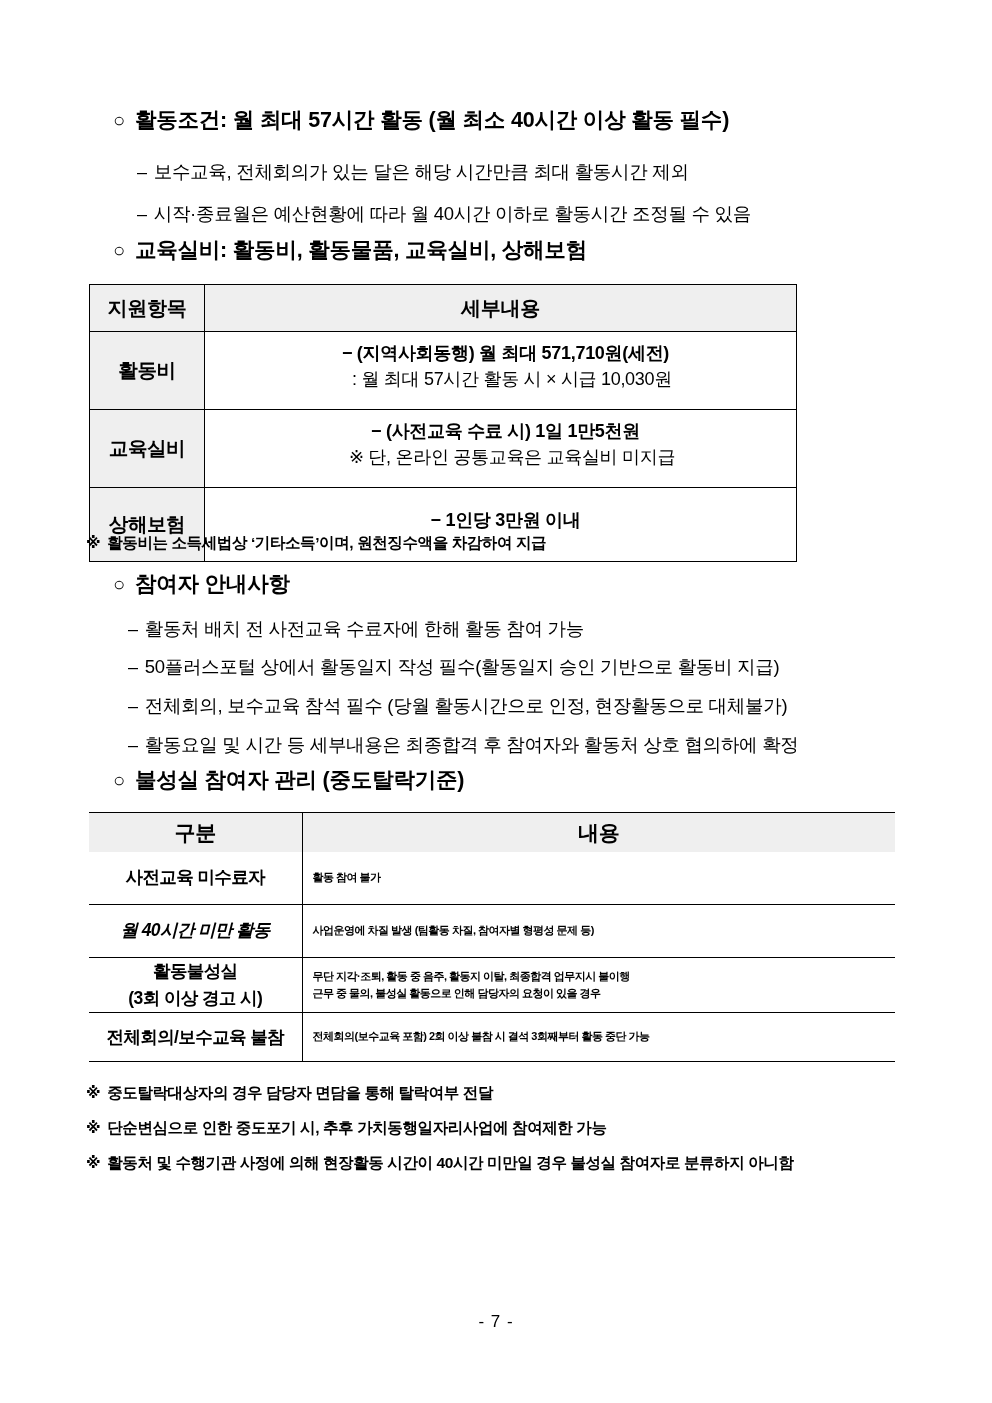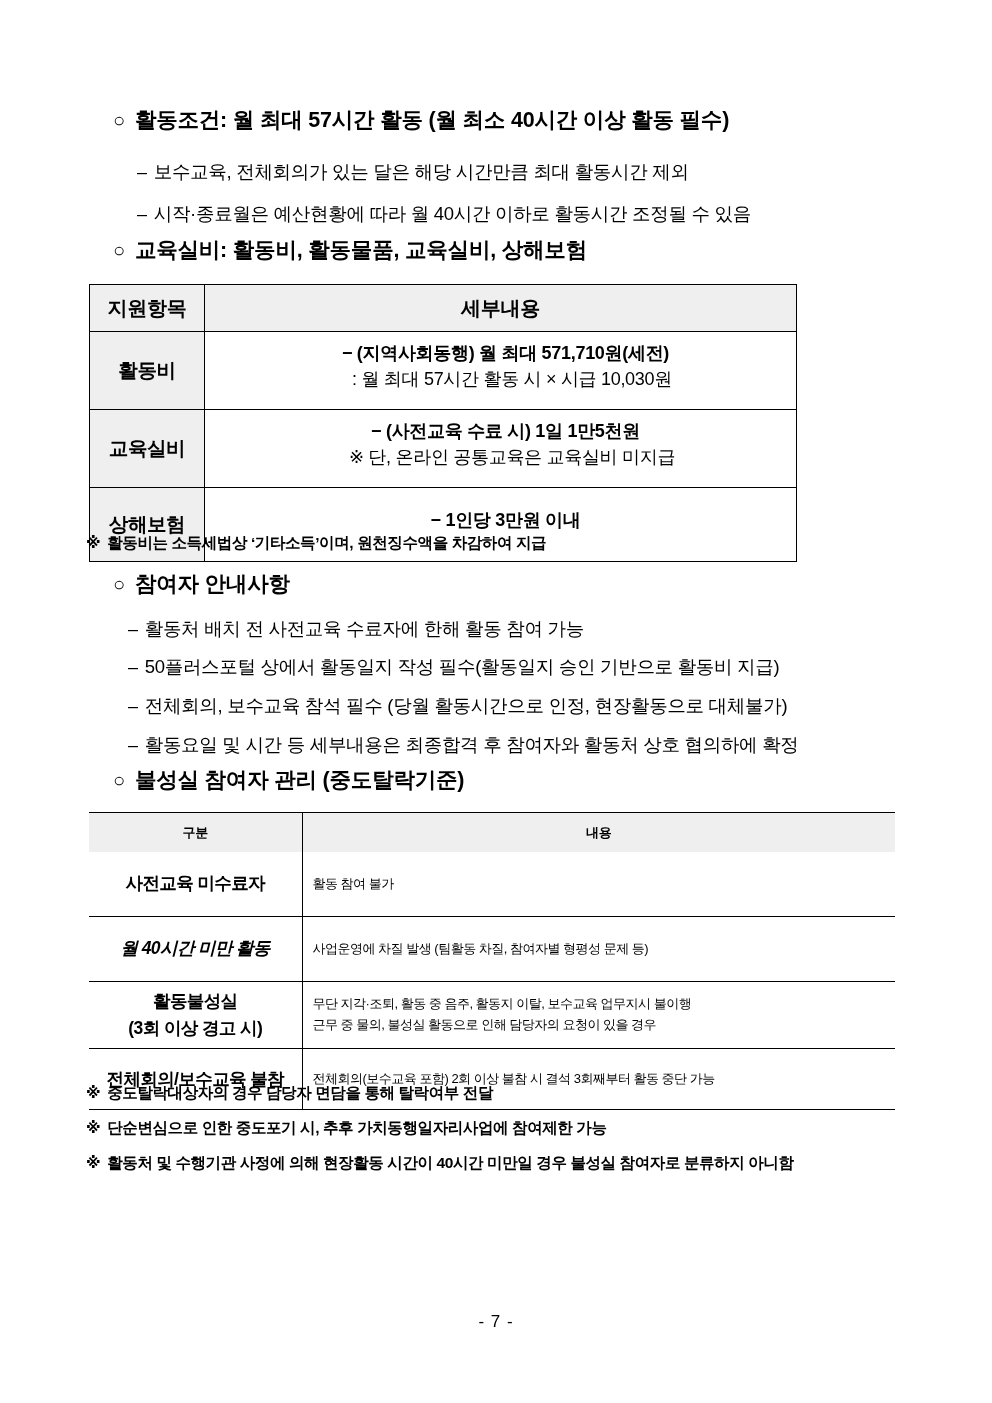--- a/index.html
+++ b/index.html
@@ -122,38 +122,38 @@
   .t2 th, .t2 td {
     padding: 0;
     vertical-align: middle;
     border-bottom: 1.1px solid #000000;
   }
   .t2 tr:last-child th, .t2 tr:last-child td { border-bottom: none; }
   .t2 .vline { border-right: 1.1px solid #000000; }
   .t2 thead th {
     background: #efefef;
     text-align: center;
-    font-size: 13px;
+    font-size: 21px;
     font-weight: 700;
     letter-spacing: -0.3px;
     height: 39px;
     border-bottom: 1.8px solid #000000;
   }
   .t2 td.key {
     text-align: center;
     font-size: 17.5px;
     font-weight: 700;
     letter-spacing: -0.6px;
     line-height: 1.55;
-    padding: 6px 4px;
+    padding: 0 4px;
   }
   .t2 td.val {
     text-align: left;
-    font-size: 13px;
-    font-weight: 400;
+    font-size: 11px;
+    font-weight: 700;
     letter-spacing: -0.5px;
     line-height: 1.6;
     padding: 6px 6px 6px 10px;
   }
 
   
   .page-num {
     position: absolute;
     left: 0;
     right: 0;
@@ -274,21 +274,21 @@
       <tr>
         <td class="key vline" style="height:52px;font-style:italic;">월 40시간 미만 활동</td>
         <td class="val">사업운영에 차질 발생 (팀활동 차질, 참여자별 형평성 문제 등)</td>
       </tr>
       <tr>
         <td class="key vline">
           <span style="display:block;">활동불성실</span>
           <span style="display:block;">(3회 이상 경고 시)</span>
         </td>
         <td class="val">
-          <span style="display:block;">무단 지각·조퇴, 활동 중 음주, 활동지 이탈, 보수교육 업무지시 불이행</span>
+          <span style="display:block;">무단 지각·조퇴, 활동 중 음주, 활동지 이탈, 최종합격 업무지시 불이행</span>
           <span style="display:block;">근무 중 물의, 불성실 활동으로 인해 담당자의 요청이 있을 경우</span>
         </td>
       </tr>
       <tr>
         <td class="key vline" style="height:48px;">전체회의/보수교육 불참</td>
         <td class="val">전체회의(보수교육 포함) 2회 이상 불참 시 결석 3회째부터 활동 중단 가능</td>
       </tr>
     </tbody>
   </table>
 

